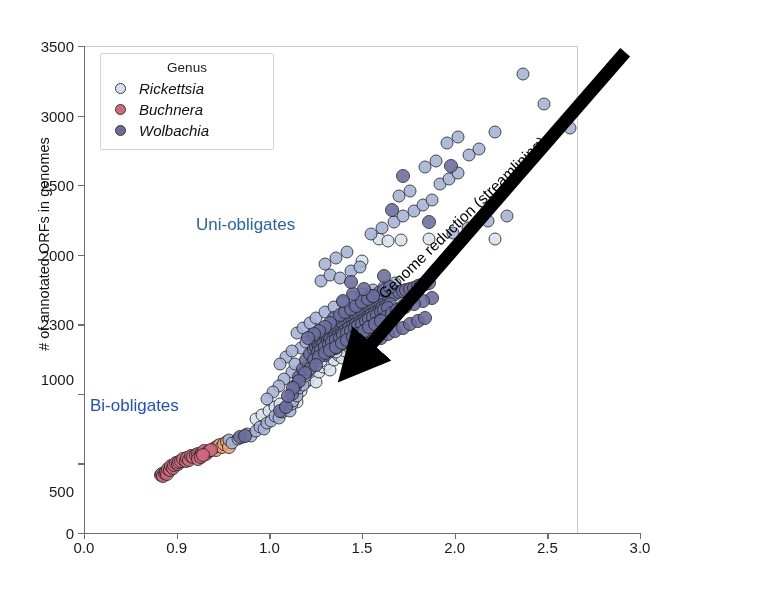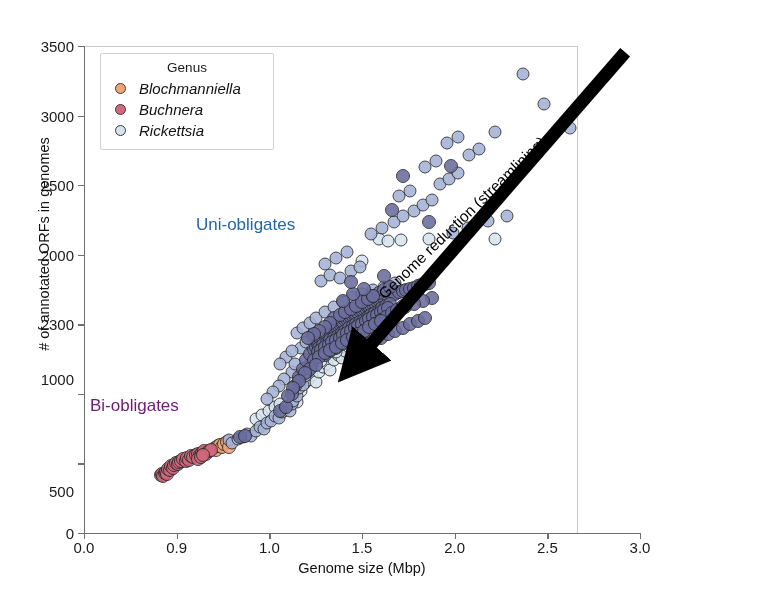--- a/index.html
+++ b/index.html
@@ -113,21 +113,21 @@
   }
 
   
   .ann{position:absolute;white-space:nowrap;}
   .ann-uni{
     left:196px;top:215px;
     font-size:17px;color:#2566a8;
   }
   .ann-bi{
     left:90px;top:396px;
-    font-size:17px;color:#701a75;
+    font-size:17px;color:#1d4ed8;
   }
   .ann-ecoli{
     left:494px;top:8px;
     font-size:17px;font-style:italic;color:#000;
   }
 
   
   .arrow-svg{
     position:absolute;left:0;top:0;
     width:764px;height:589px;
@@ -180,21 +180,20 @@
       <div class="tick tick-x" style="left: 362px;"></div>
       <div class="xlab" style="left: 362px;">1.5</div>
       <div class="tick tick-x" style="left: 454.667px;"></div>
       <div class="xlab" style="left: 454.667px;">2.0</div>
       <div class="tick tick-x" style="left: 547.333px;"></div>
       <div class="xlab" style="left: 547.333px;">2.5</div>
       <div class="tick tick-x" style="left: 640px;"></div>
       <div class="xlab" style="left: 640px;">3.0</div>
     </div>
 
-  <div class="axis-title-x">Genome size (Mbp)</div>
   <div class="axis-title-y"># of annotated ORFs in genomes</div>
 
   <div class="plotarea" id="plotarea">
       <div class="pt" title="Blochmanniella 0.705 Mbp, 610 ORFs" style="left: 130.66px; top: 402.123px; width: 14px; height: 14px; background: rgb(240, 164, 119);"></div>
       <div class="pt" title="Blochmanniella 0.714 Mbp, 598 ORFs" style="left: 132.328px; top: 403.793px; width: 14px; height: 14px; background: rgb(240, 164, 119);"></div>
       <div class="pt" title="Blochmanniella 0.722 Mbp, 627 ORFs" style="left: 133.811px; top: 399.757px; width: 14px; height: 14px; background: rgb(240, 164, 119);"></div>
       <div class="pt" title="Blochmanniella 0.736 Mbp, 634 ORFs" style="left: 136.405px; top: 398.783px; width: 14px; height: 14px; background: rgb(240, 164, 119);"></div>
       <div class="pt" title="Blochmanniella 0.745 Mbp, 615 ORFs" style="left: 138.073px; top: 401.427px; width: 14px; height: 14px; background: rgb(240, 164, 119);"></div>
       <div class="pt" title="Blochmanniella 0.758 Mbp, 641 ORFs" style="left: 140.483px; top: 397.809px; width: 14px; height: 14px; background: rgb(240, 164, 119);"></div>
       <div class="pt" title="Blochmanniella 0.772 Mbp, 652 ORFs" style="left: 143.077px; top: 396.279px; width: 14px; height: 14px; background: rgb(240, 164, 119);"></div>
@@ -578,27 +577,27 @@
       </marker>
     </defs>
     <line id="bigArrow" x1="625.1733333333333" y1="52.26142857142861" x2="358.29333333333335" y2="359.07142857142856" stroke="#000000" stroke-width="13" marker-end="url(#arrowhead)"></line>
   </svg>
   <div class="arrow-label">Genome reduction (streamlining)</div>
 
   <div class="legend">
     <div class="legend-title">Genus</div>
     <div id="legend-rows">
         <div class="legend-row">
-          <span class="legend-swatch" style="background: rgb(240, 164, 119);"></span>
-          <span class="legend-label">Blochmanniella</span>
+          <span class="legend-swatch" style="background: rgb(214, 227, 238);"></span>
+          <span class="legend-label">Rickettsia</span>
         </div>
         <div class="legend-row">
           <span class="legend-swatch" style="background: rgb(210, 104, 126);"></span>
           <span class="legend-label">Buchnera</span>
         </div>
         <div class="legend-row">
-          <span class="legend-swatch" style="background: rgb(214, 227, 238);"></span>
-          <span class="legend-label">Rickettsia</span>
+          <span class="legend-swatch" style="background: rgb(106, 109, 158);"></span>
+          <span class="legend-label">Wolbachia</span>
         </div>
       </div>
   </div>
 
 </div>
 
 </body></html>

